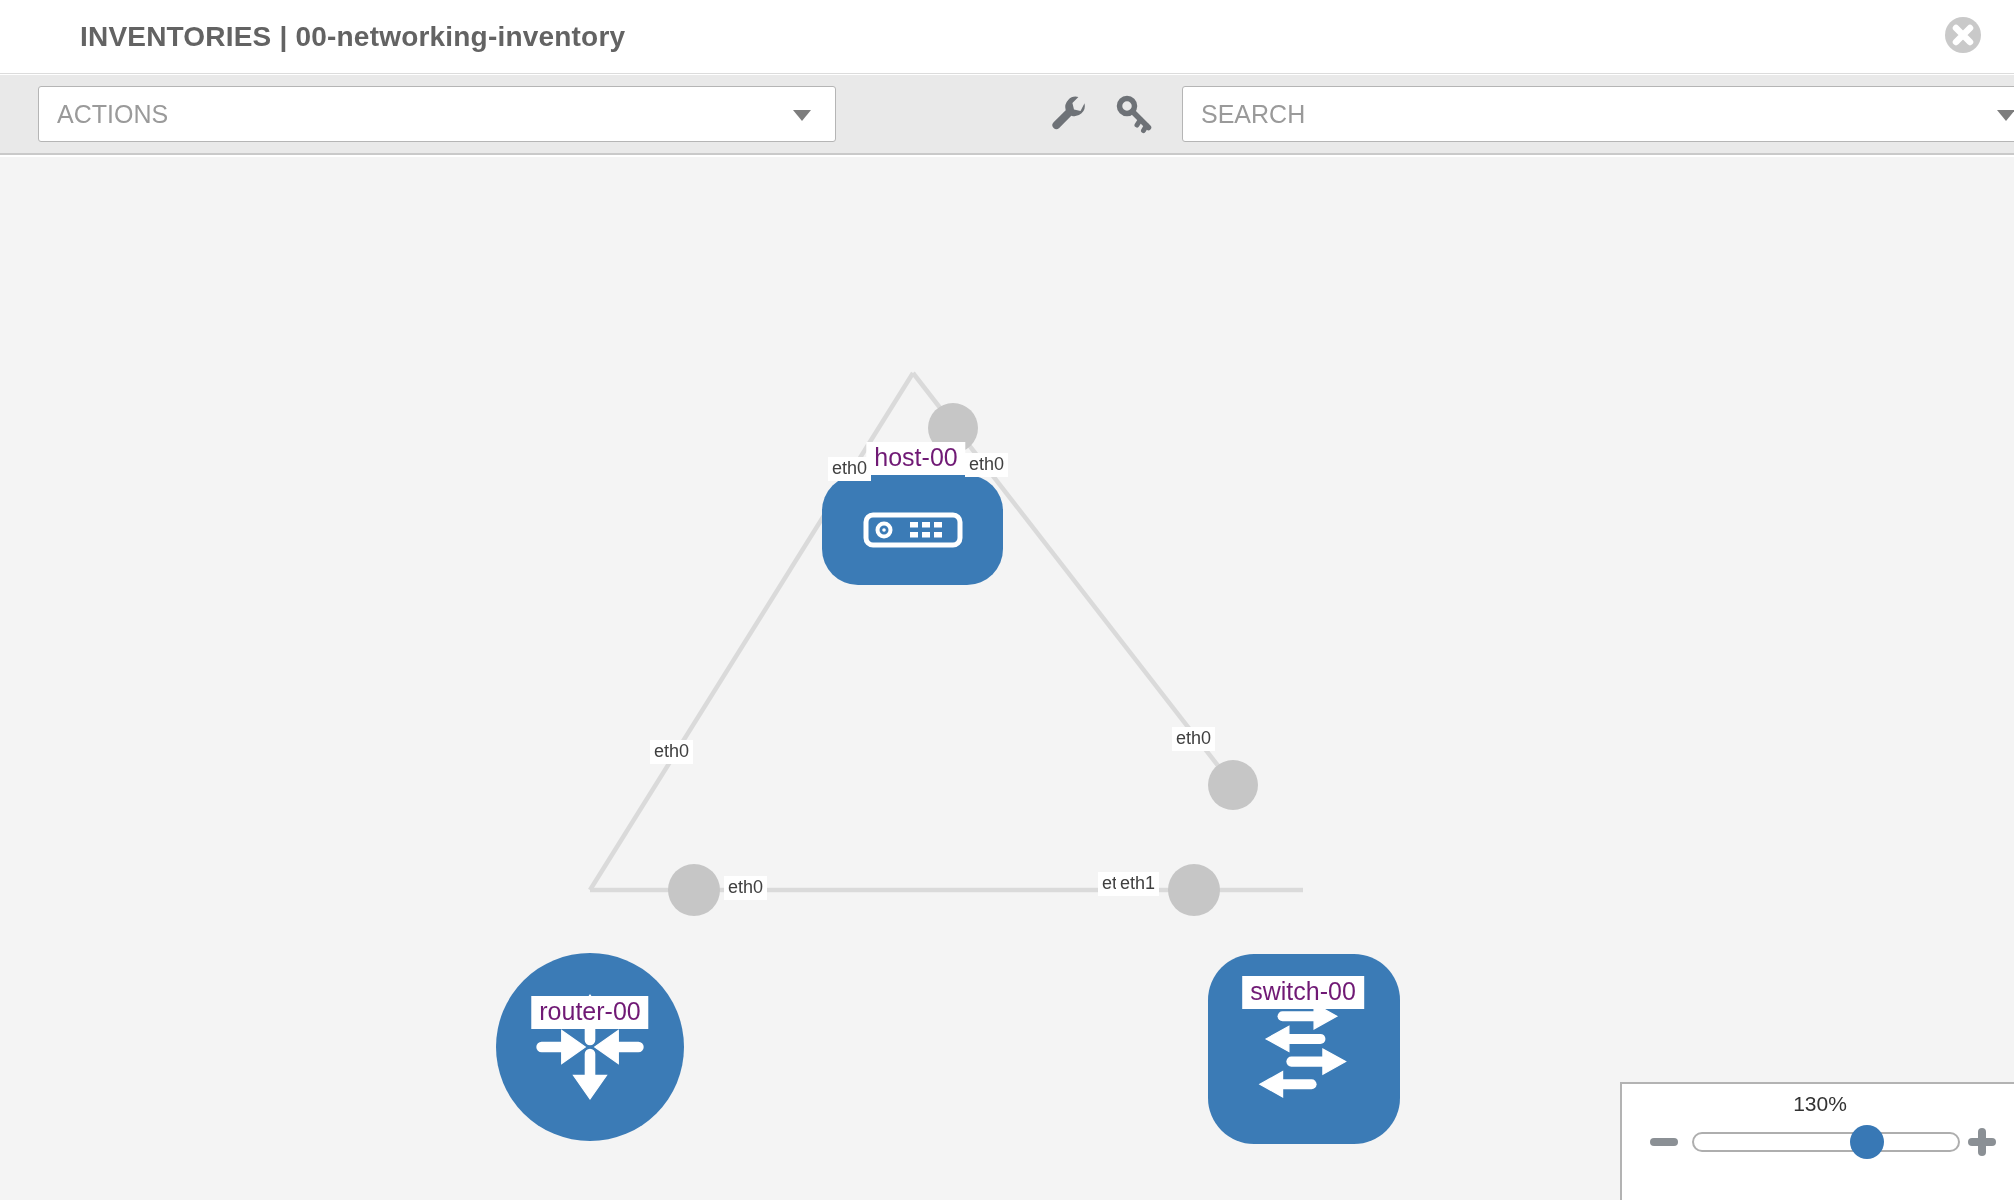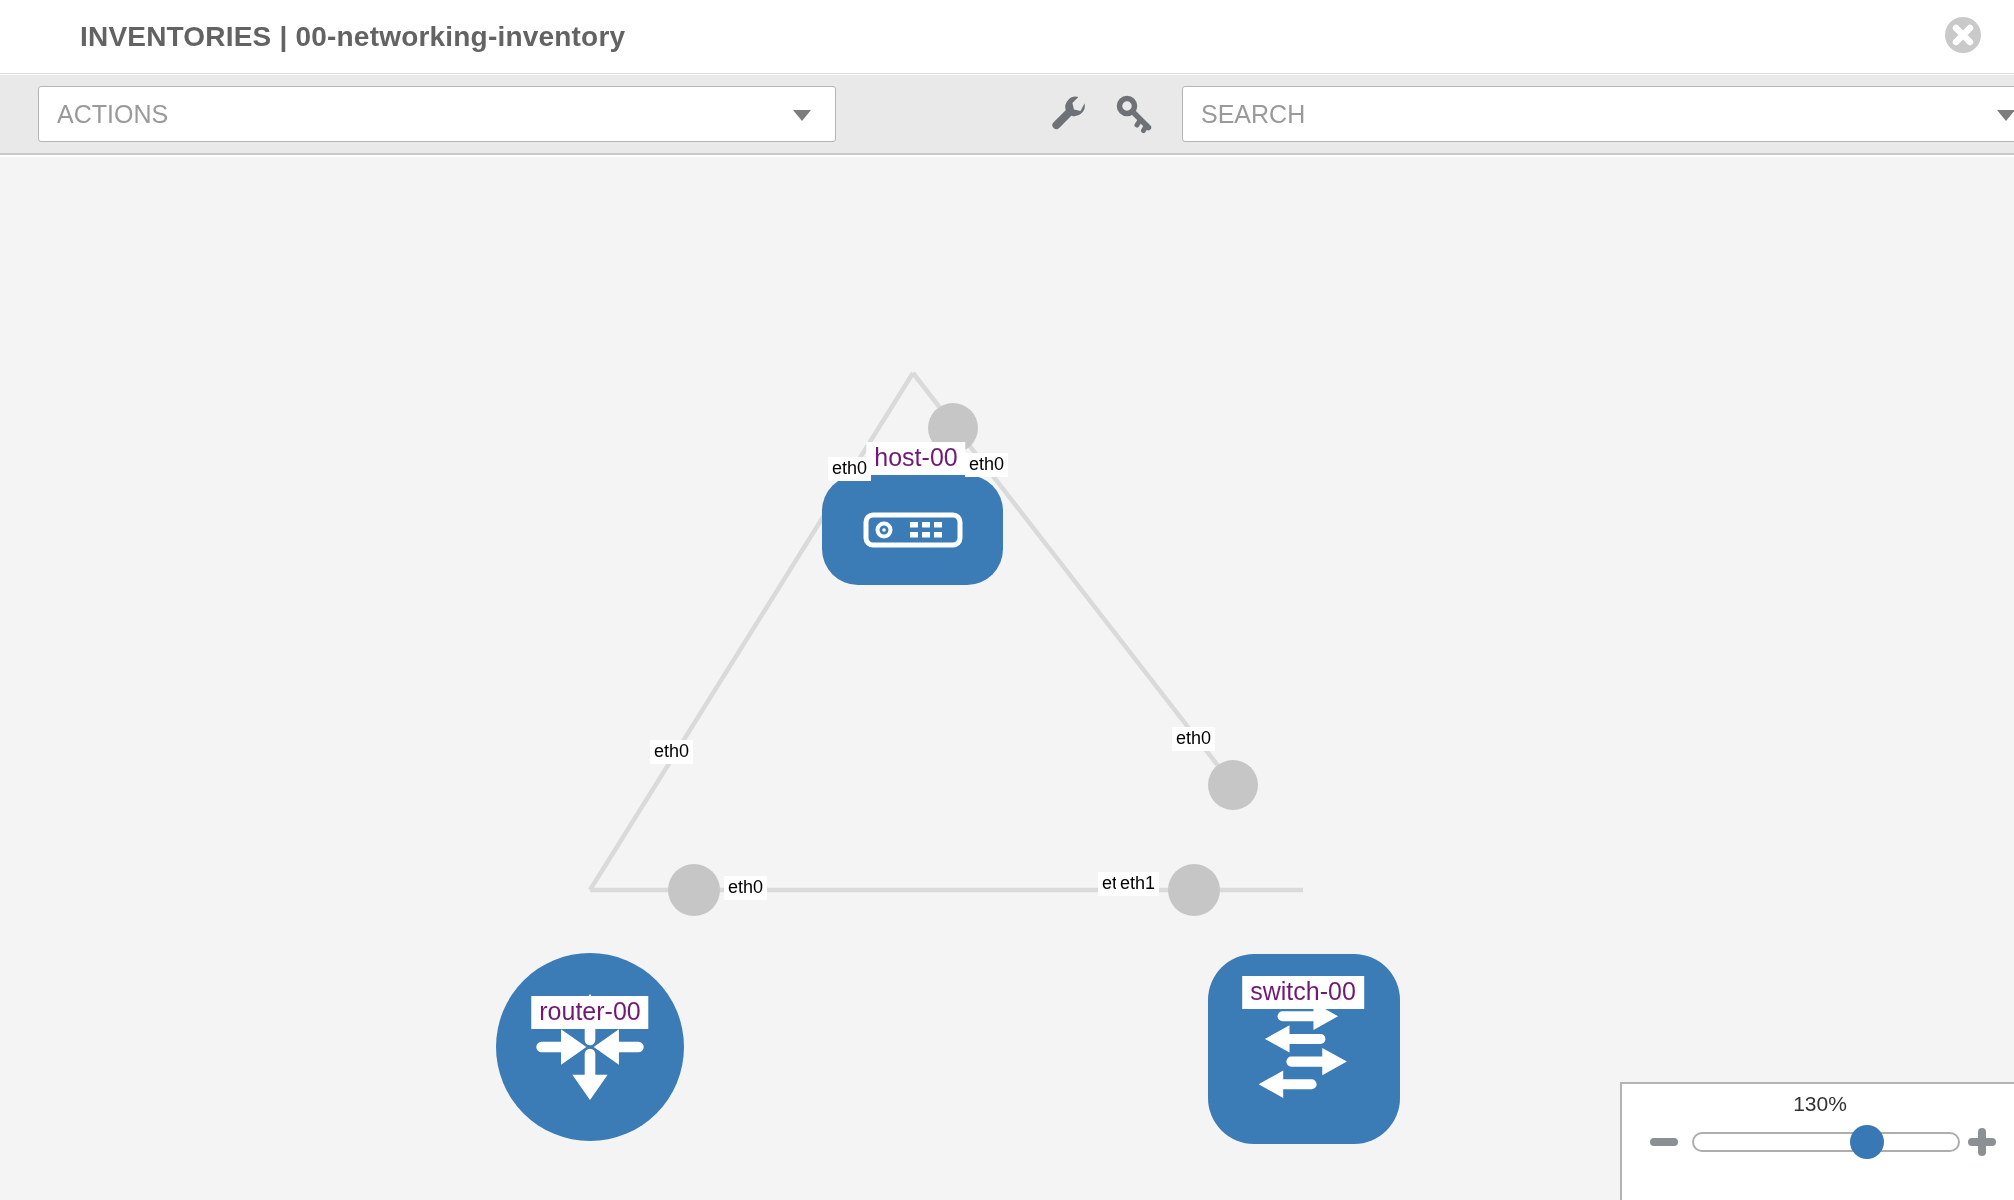--- a/index.html
+++ b/index.html
@@ -54,21 +54,21 @@
   .node-router { left: 496px; top: 796px; width: 188px; height: 188px; border-radius: 50%; }
   .node-switch { left: 1208px; top: 797px; width: 192px; height: 190px; border-radius: 46px; }
   .node svg { position: absolute; left: 50%; top: 50%; transform: translate(-50%, -50%); }
 
   .node-label {
     position: absolute; transform: translateX(-50%);
     background: #ffffff; color: #701a75; font-size: 25px;
     padding: 1px 8px 3px 8px; white-space: nowrap;
   }
   .iface-label {
-    position: absolute; background: #ffffff; color: #000000; font-size: 18px;
+    position: absolute; background: #ffffff; color: #404040; font-size: 18px;
     padding: 1px 4px 2px 4px; white-space: nowrap;
   }
 
   
   .zoom-panel {
     position: absolute; left: 1620px; top: 1082px; width: 400px; height: 124px;
     background: #ffffff; border: 2px solid #b3b3b3;
   }
   .zoom-value {
     position: absolute; left: 0; top: 8px; width: 396px; text-align: center;

